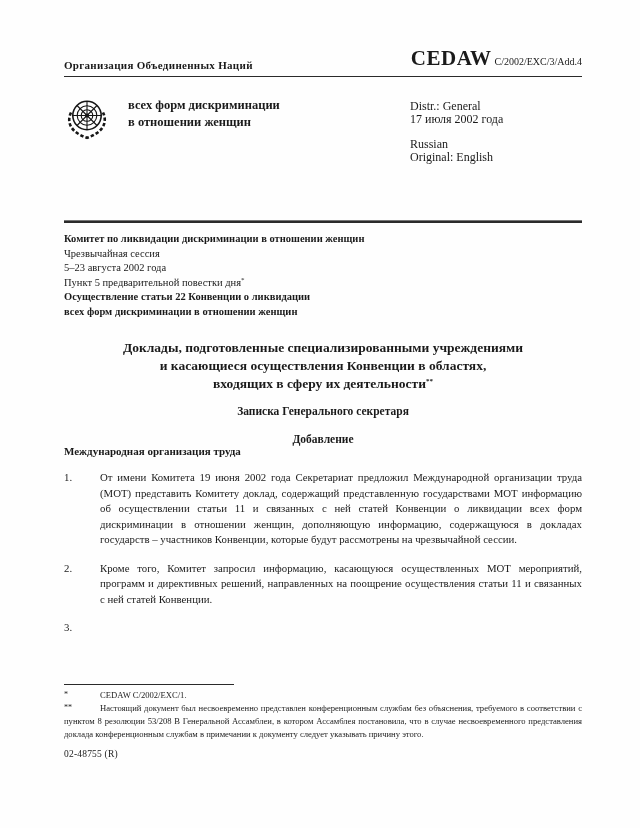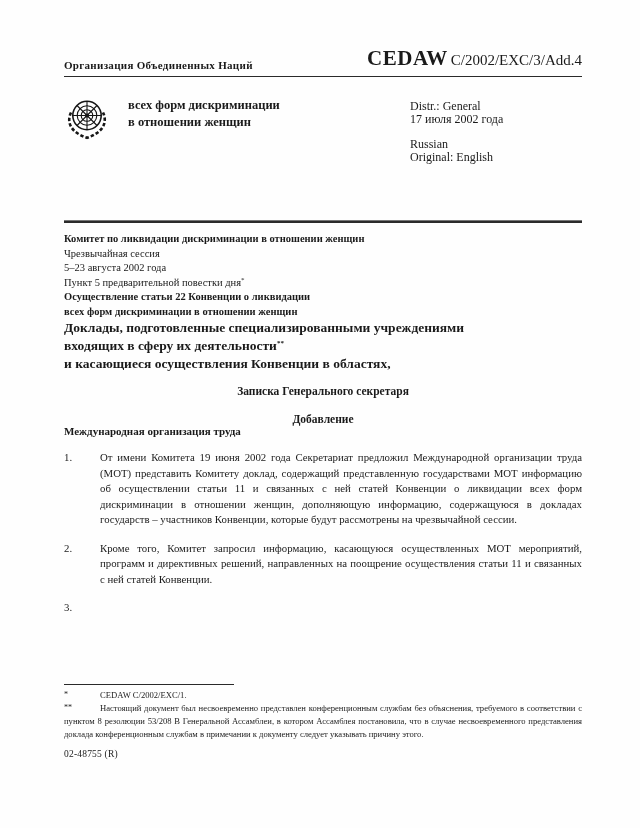--- a/index.html
+++ b/index.html
@@ -19,35 +19,35 @@
   .hdr {
     display: flex;
     justify-content: space-between;
     align-items: flex-end;
     border-bottom: 1.5px solid #2a2a2a;
     padding-bottom: 5px;
   }
   .org-name { font-weight: bold; font-size: 11px; letter-spacing: .3px; }
   .doc-code { white-space: nowrap; }
   .doc-code-main { font-weight: bold; font-size: 21px; letter-spacing: .5px; }
-  .doc-code-suffix { font-size: 15px; margin-left: 3px; }
+  .doc-code-suffix { font-size: 10px; margin-left: 3px; }
   
   .masthead { display: flex; margin-top: 20px; min-height: 64px; }
   .emblem-wrap { width: 48px; flex: 0 0 48px; padding-top: 2px; }
   .conv-title { margin-left: 16px; font-weight: bold; font-size: 12.5px; line-height: 17px; }
   .distr-block { margin-left: auto; width: 172px; font-size: 12px; line-height: 13px; padding-top: 3px; }
   .distr-block .gap { height: 12px; }
   
   .thick-rule { margin-top: 56px; height: 3px; background: #2b2b2b; border-top: 1px solid #777; }
   
   .session { margin-top: 9px; font-size: 10.5px; line-height: 14.5px; }
   .session .b { font-weight: bold; }
   sup.mark { font-size: 7px; vertical-align: super; line-height: 0; }
   
-  .doc-title { text-align: left; font-weight: bold; font-size: 13.5px; line-height: 18px; }
+  .doc-title { margin-top: 20px; text-align: center; font-weight: bold; font-size: 13.5px; line-height: 18px; }
   .subtitle { margin-top: 12px; text-align: center; font-weight: bold; font-size: 11.5px; }
   .addendum { margin-top: 16px; text-align: center; font-weight: bold; font-size: 11.5px; }
   
   .section-heading { margin-top: 0; font-weight: bold; font-size: 11px; }
   .para {
     position: relative;
     margin-top: 13px;
     padding-left: 36px;
     font-size: 10.8px;
     line-height: 15.5px;
@@ -118,22 +118,22 @@
     <div class="b">Комитет по ликвидации дискриминации в отношении женщин</div>
     <div>Чрезвычайная сессия</div>
     <div>5–23 августа 2002 года</div>
     <div><span>Пункт 5 предварительной повестки дня</span><sup class="mark">*</sup></div>
     <div class="b">Осуществление статьи 22 Конвенции о ликвидации</div>
     <div class="b">всех форм дискриминации в отношении женщин</div>
   </div>
 
   <div class="doc-title">
     <div>Доклады, подготовленные специализированными учреждениями</div>
+    <div>и касающиеся осуществления Конвенции в областях,</div>
     <div><span>входящих в сферу их деятельности</span><sup class="mark">**</sup></div>
-    <div>и касающиеся осуществления Конвенции в областях,</div>
   </div>
 
   <div class="subtitle">Записка Генерального секретаря</div>
   <div class="addendum">Добавление</div>
 
   <div class="section-heading">Международная организация труда</div>
 
   <div class="para">
     <span class="num">1.</span>
     <span>От имени Комитета 19 июня 2002 года Секретариат предложил Международной организации труда (МОТ) представить Комитету доклад, содержащий представленную государствами МОТ информацию об осуществлении статьи 11 и связанных с ней статей Конвенции о ликвидации всех форм дискриминации в отношении женщин, дополняющую информацию, содержащуюся в докладах государств – участников Конвенции, которые будут рассмотрены на чрезвычайной сессии.</span>

